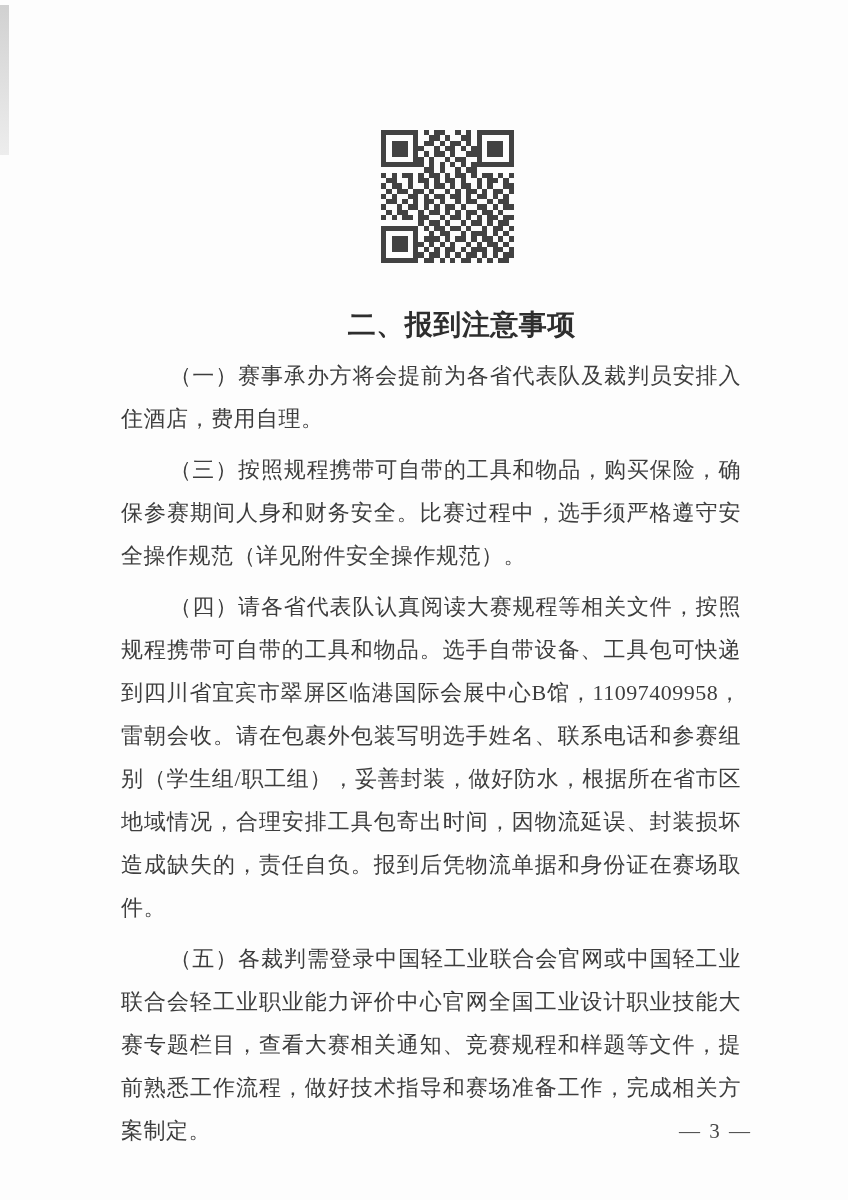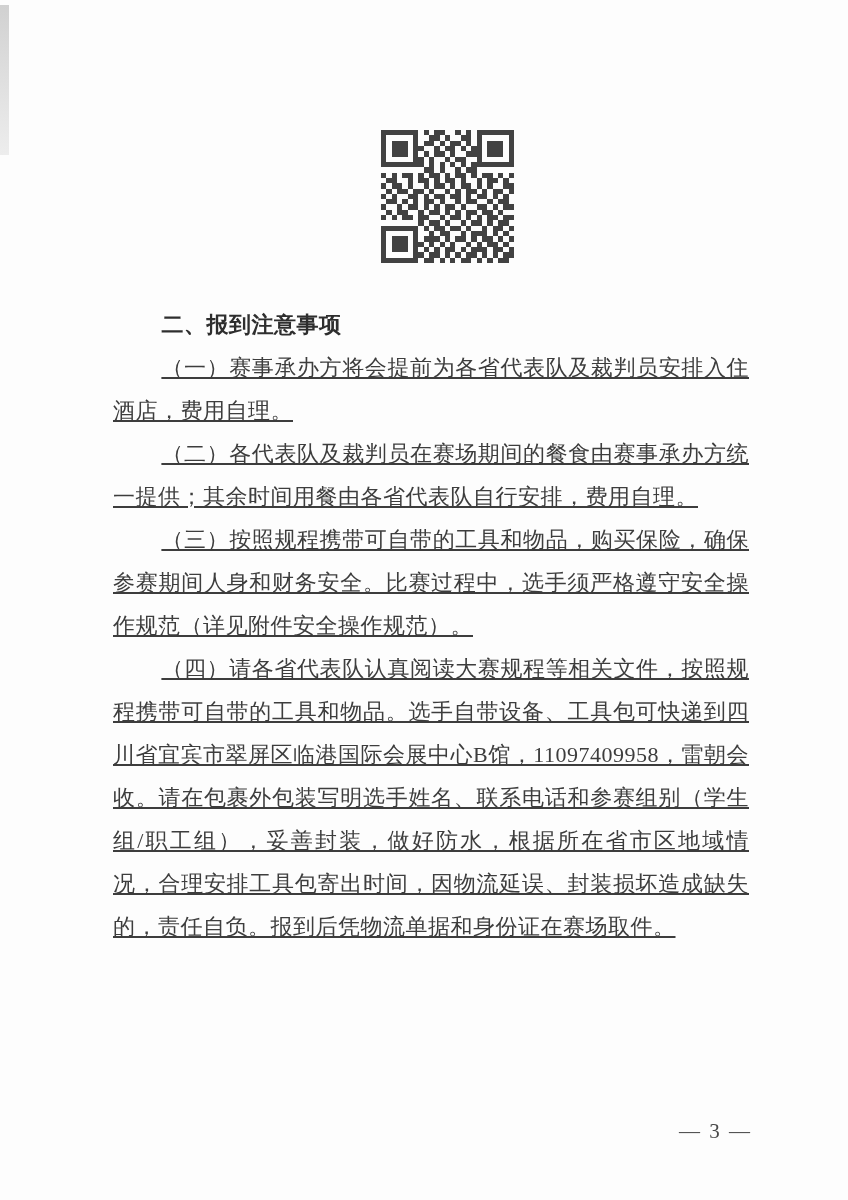--- a/index.html
+++ b/index.html
@@ -40,32 +40,31 @@
     font-size: 22px;
     line-height: 43px;
     text-align: justify;
     text-justify: inter-character;
     letter-spacing: 0.5px;
   }
   .content h2 {
     margin: 0;
     padding: 0;
     font-family: "Liberation Sans", sans-serif;
-    font-size: 22px;
+    font-size: 28px;
     line-height: 43px;
     font-weight: bold;
     color: #2e2e2e;
     text-indent: 2.2em;
-    text-align: left;
+    text-align: center;
   }
   .content p {
-    margin: 0;
+    margin: 8px;
     padding: 0;
     text-indent: 2.2em;
-    text-decoration: underline;
   }
   .page-number {
     position: absolute;
     top: 1116px;
     right: 96px;
     font-size: 21px;
     line-height: 30px;
     color: #4a4a4a;
     letter-spacing: 2px;
     white-space: nowrap;
@@ -428,19 +427,19 @@
       <rect x="20" y="24" width="1" height="1" fill="#424242"></rect>
       <rect x="22" y="24" width="1" height="1" fill="#424242"></rect>
       <rect x="23" y="24" width="1" height="1" fill="#424242"></rect>
     </svg>
   </div>
 
 <div class="content">
   <h2>二、报到注意事项</h2>
   <div>
       <p>（一）赛事承办方将会提前为各省代表队及裁判员安排入住酒店，费用自理。</p>
-      <p>（二）各代表队及裁判员在赛场期间的餐食由赛事承办方统一提供；其余时间用餐由各省代表队自行安排，费用自理。</p>
       <p>（三）按照规程携带可自带的工具和物品，购买保险，确保参赛期间人身和财务安全。比赛过程中，选手须严格遵守安全操作规范（详见附件安全操作规范）。</p>
       <p>（四）请各省代表队认真阅读大赛规程等相关文件，按照规程携带可自带的工具和物品。选手自带设备、工具包可快递到四川省宜宾市翠屏区临港国际会展中心B馆，11097409958，雷朝会收。请在包裹外包装写明选手姓名、联系电话和参赛组别（学生组/职工组），妥善封装，做好防水，根据所在省市区地域情况，合理安排工具包寄出时间，因物流延误、封装损坏造成缺失的，责任自负。报到后凭物流单据和身份证在赛场取件。</p>
+      <p>（五）各裁判需登录中国轻工业联合会官网或中国轻工业联合会轻工业职业能力评价中心官网全国工业设计职业技能大赛专题栏目，查看大赛相关通知、竞赛规程和样题等文件，提前熟悉工作流程，做好技术指导和赛场准备工作，完成相关方案制定。</p>
     </div>
 </div>
 
 <div class="page-number">— 3 —</div>
 
 </body></html>

